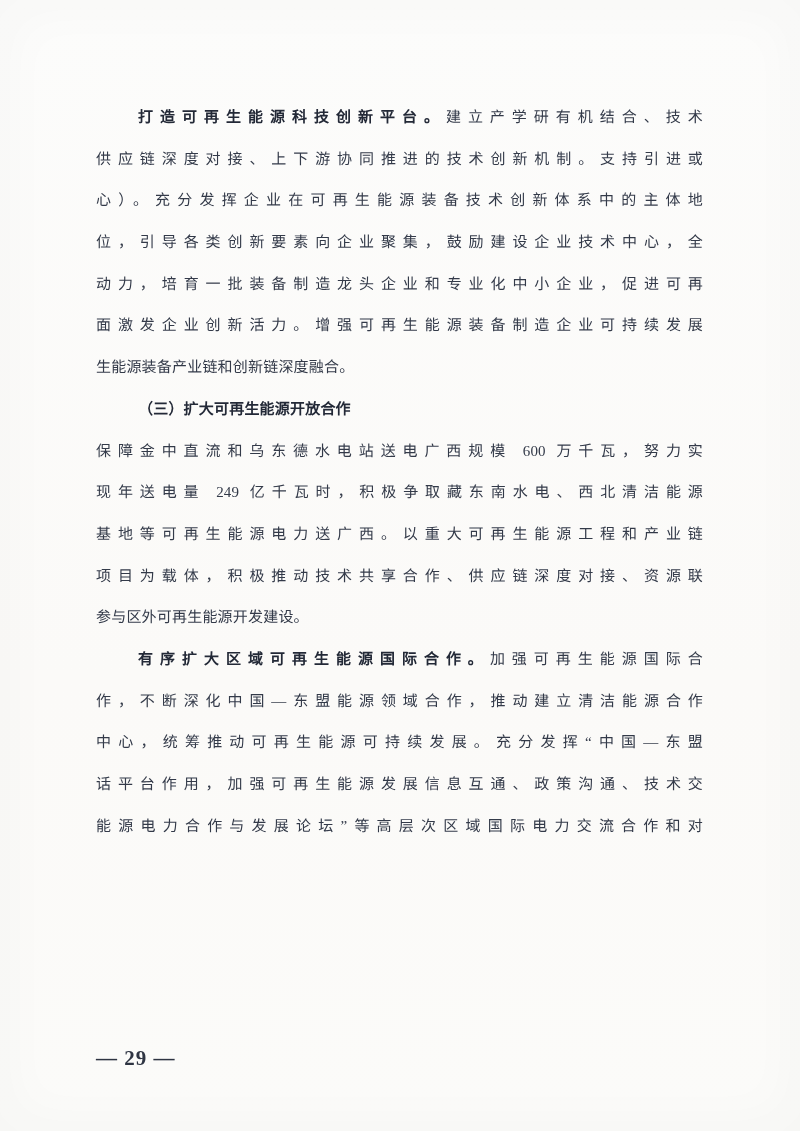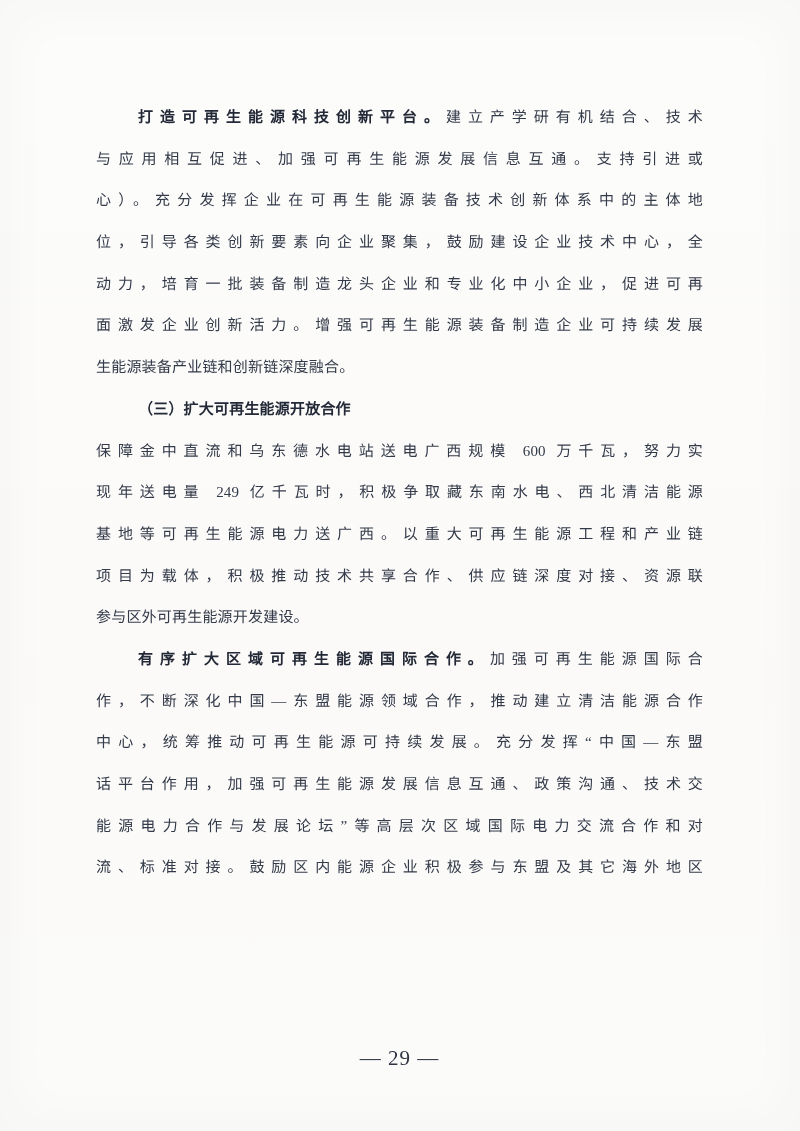--- a/index.html
+++ b/index.html
@@ -45,51 +45,51 @@
   }
   .b {
     font-weight: bold;
     color: #232937;
   }
   .footer {
     position: absolute;
     left: 96px;
     top: 1046px;
     width: 607px;
-    text-align: center;
+    text-align: left;
     font-size: 21px;
     color: #2e3442;
     letter-spacing: 1px;
+    font-weight: bold;
   }
 </style>
 </head>
 <body>
 
 <div class="page">
   <div class="textblock">
 
     <div class="ln j ind"><span class="b">打造可再生能源科技创新平台。</span><span>建立产学研有机结合、技术</span></div>
-    <div class="ln j"><span>与应用相互促进、加强可再生能源发展信息互通。支持引进或</span></div>
+    <div class="ln j"><span>供应链深度对接、上下游协同推进的技术创新机制。支持引进或</span></div>
     <div class="ln j"><span>心）。充分发挥企业在可再生能源装备技术创新体系中的主体地</span></div>
     <div class="ln j"><span>位，引导各类创新要素向企业聚集，鼓励建设企业技术中心，全</span></div>
     <div class="ln j"><span>动力，培育一批装备制造龙头企业和专业化中小企业，促进可再</span></div>
     <div class="ln j"><span>面激发企业创新活力。增强可再生能源装备制造企业可持续发展</span></div>
     <div class="ln"><span>生能源装备产业链和创新链深度融合。</span></div>
 
     <div class="ln ind"><span class="b">（三）扩大可再生能源开放合作</span></div>
 
     <div class="ln j"><span>保障金中直流和乌东德水电站送电广西规模 600 万千瓦，努力实</span></div>
     <div class="ln j"><span>现年送电量 249 亿千瓦时，积极争取藏东南水电、西北清洁能源</span></div>
     <div class="ln j"><span>基地等可再生能源电力送广西。以重大可再生能源工程和产业链</span></div>
     <div class="ln j"><span>项目为载体，积极推动技术共享合作、供应链深度对接、资源联</span></div>
     <div class="ln"><span>参与区外可再生能源开发建设。</span></div>
 
     <div class="ln j ind"><span class="b">有序扩大区域可再生能源国际合作。</span><span>加强可再生能源国际合</span></div>
     <div class="ln j"><span>作，不断深化中国—东盟能源领域合作，推动建立清洁能源合作</span></div>
     <div class="ln j"><span>中心，统筹推动可再生能源可持续发展。充分发挥“中国—东盟</span></div>
     <div class="ln j"><span>话平台作用，加强可再生能源发展信息互通、政策沟通、技术交</span></div>
     <div class="ln j"><span>能源电力合作与发展论坛”等高层次区域国际电力交流合作和对</span></div>
-    <div class="ln j"><span>流、标准对接。鼓励区内能源企业积极参与东盟及其它海外地区</span></div>
 
   </div>
 
   <div class="footer">— 29 —</div>
 </div>
 
 </body></html>

